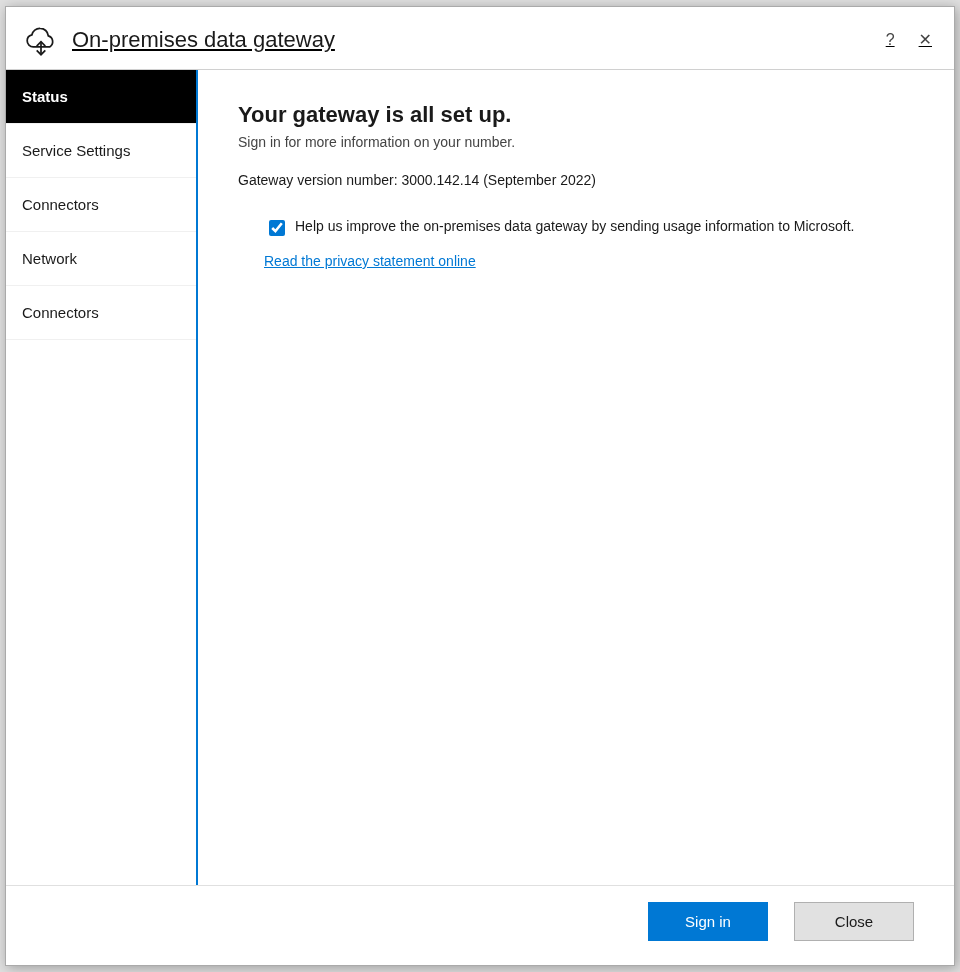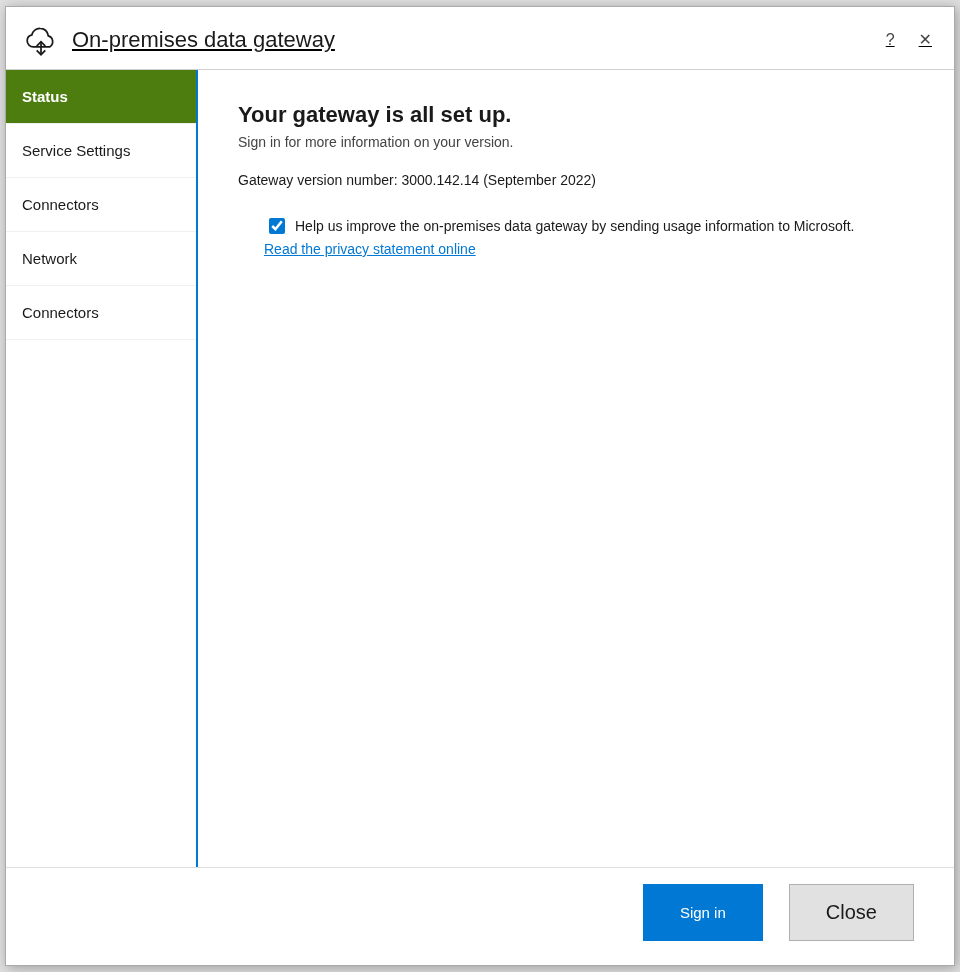--- a/index.html
+++ b/index.html
@@ -86,21 +86,21 @@
     .sidebar-item {
       padding: 18px 16px;
       font-size: 15px;
       color: #1a1a1a;
       cursor: pointer;
       border-bottom: 1px solid #f0f0f0;
       user-select: none;
     }
 
     .sidebar-item.active {
-      background: #4d7c0f;
+      background: #000000;
       color: #ffffff;
       font-weight: 600;
     }
 
     .main-content {
       flex: 1;
       padding: 32px 40px 20px 40px;
       display: flex;
       flex-direction: column;
     }
@@ -119,22 +119,23 @@
     }
 
     .version-text {
       font-size: 14px;
       color: #1a1a1a;
       margin-bottom: 28px;
     }
 
     .checkbox-row {
       display: flex;
-      align-items: flex-start;
+      align-items: center;
       gap: 10px;
+      margin-bottom: 12px;
       padding-left: 31px;
     }
 
     .checkbox-input {
       width: 16px;
       height: 16px;
       margin-top: 2px;
       accent-color: #0078d4;
       flex-shrink: 0;
       cursor: pointer;
@@ -172,22 +173,22 @@
       padding: 10px 36px;
       font-size: 15px;
       cursor: pointer;
       min-width: 120px;
     }
 
     .btn-close {
       background: #e1e1e1;
       color: #1a1a1a;
       border: 1px solid #b0b0b0;
-      padding: 16px 36px;
-      font-size: 20px;
+      padding: 10px 36px;
+      font-size: 15px;
       cursor: pointer;
       min-width: 120px;
     }
 
     .spacer { flex: 1; }
   </style>
 </head>
 <body>
 
 <div class="window">
@@ -221,21 +222,21 @@
       <div class="sidebar-item">
         <span>Network</span>
       </div>
       <div class="sidebar-item">
         <span>Connectors</span>
       </div>
     </div>
 
     <div class="main-content">
       <div class="main-title">Your gateway is all set up.</div>
-      <div class="main-subtitle">Sign in for more information on your version.</div>
+      <div class="main-subtitle">Sign in for more information on your number.</div>
       <div class="version-text">Gateway version number: 3000.142.14 (September 2022)</div>
 
       <div class="checkbox-row">
         <input type="checkbox" class="checkbox-input" checked="" style="">
         <span class="checkbox-label">Help us improve the on-premises data gateway by sending usage information to Microsoft.</span>
       </div>
       <a class="privacy-link">Read the privacy statement online</a>
 
       <div class="spacer"></div>
     </div>

